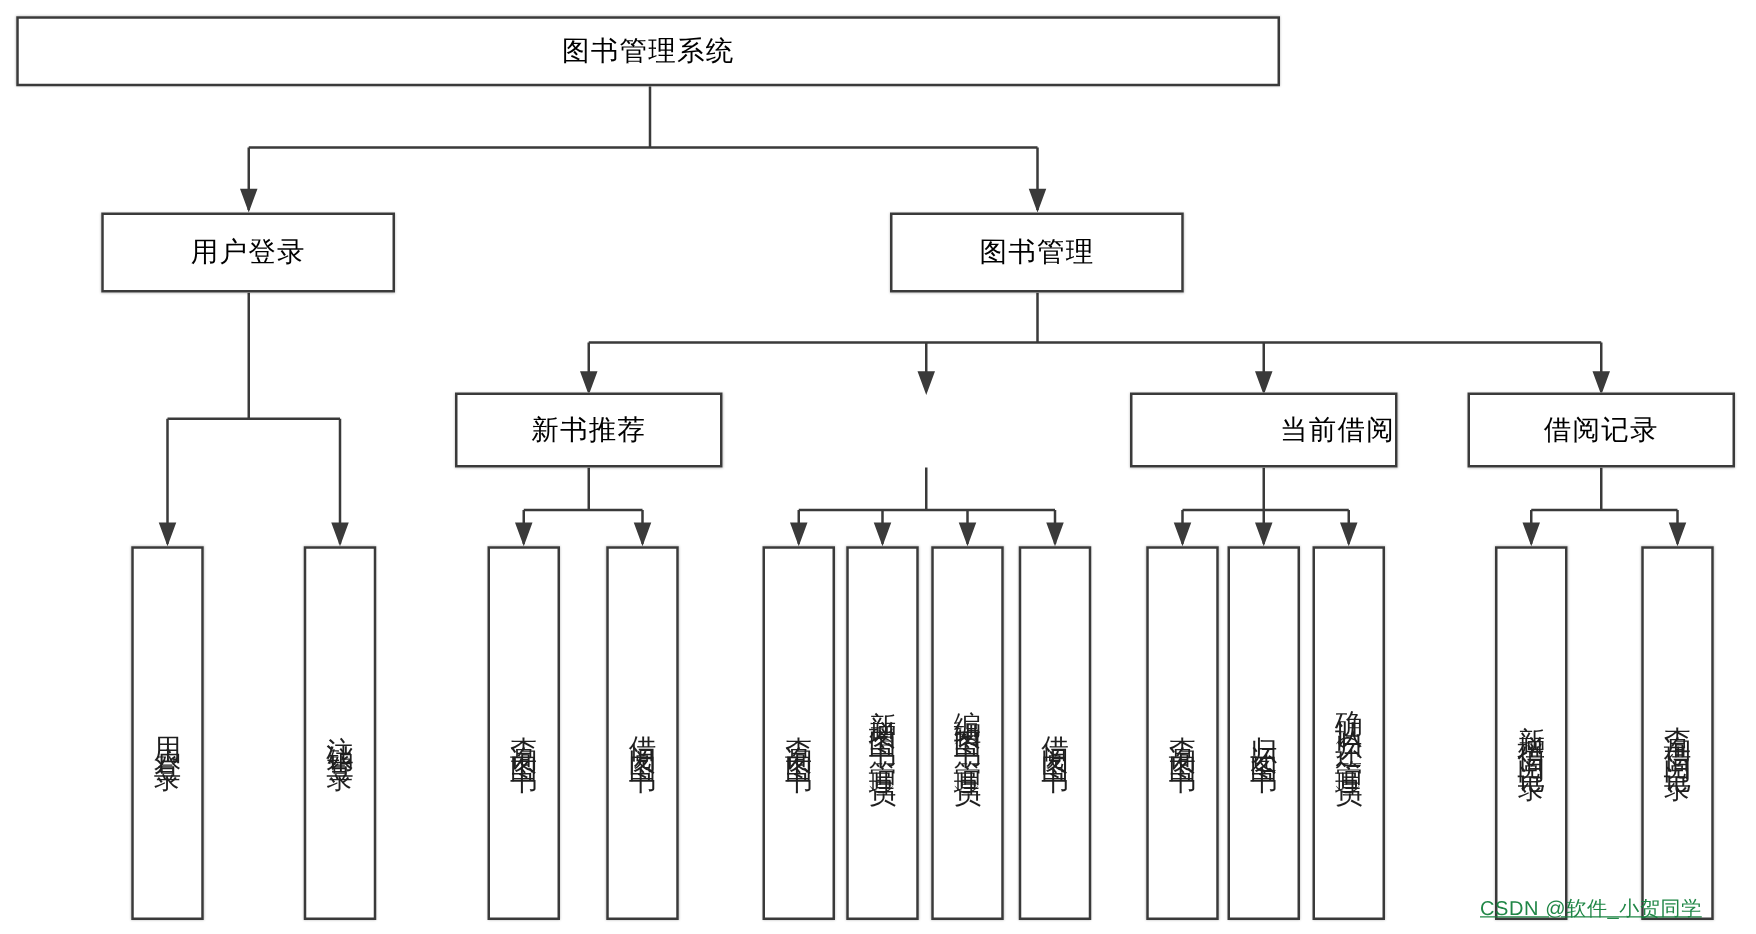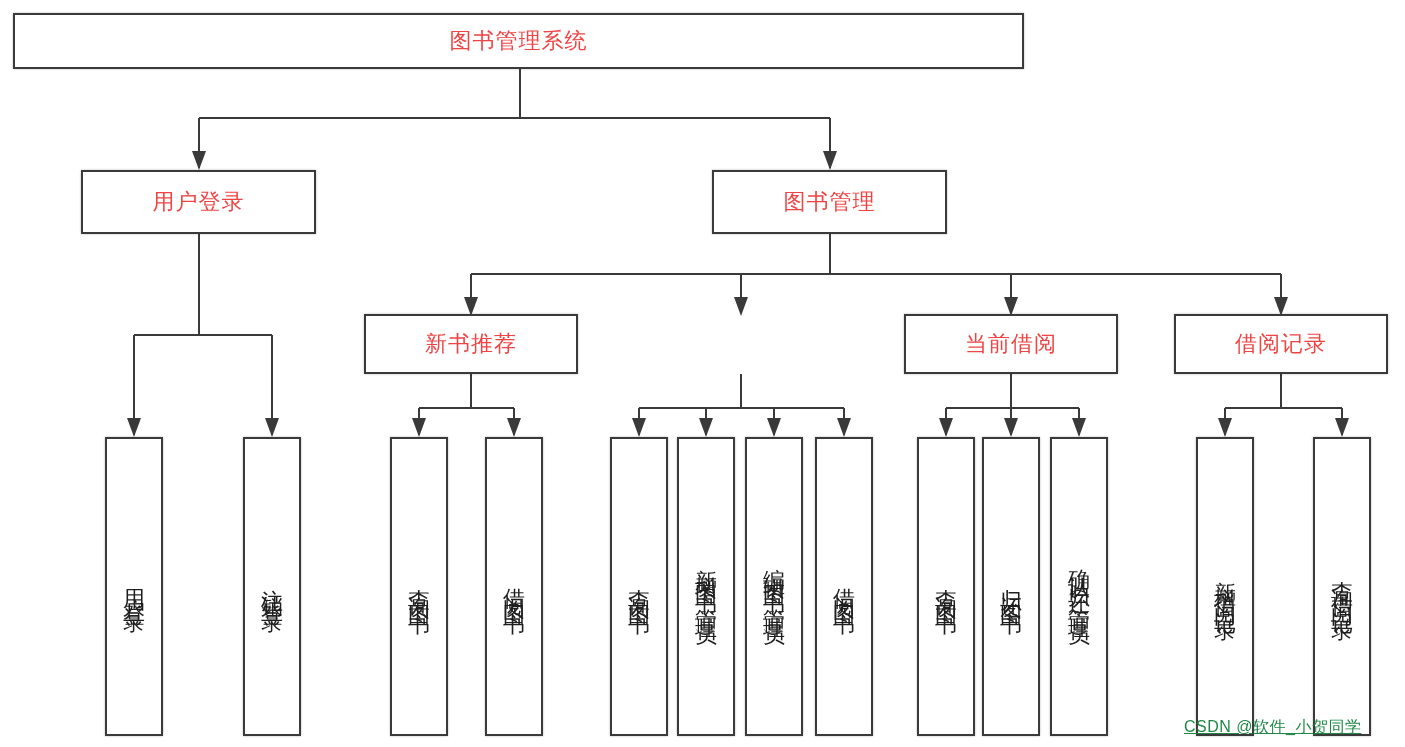--- a/index.html
+++ b/index.html
@@ -22,21 +22,21 @@
     box-sizing: border-box;
     background: #ffffff;
     border: 2px solid #3a3a3a;
     box-shadow: 0 0 2px rgba(0,0,0,0.28);
     display: flex;
     align-items: center;
     justify-content: center;
   }
   .hlabel {
     font-size: 22px;
-    color: #ef4444;
+    color: #000000;
     letter-spacing: 1px;
     white-space: nowrap;
   }
   .vbox {
     position: absolute;
     box-sizing: border-box;
     top: 437px;
     width: 58px;
     height: 299px;
     background: #ffffff;
@@ -97,21 +97,21 @@
   <div class="box" style="left:81px; top:170px; width:235px; height:64px;">
     <span class="hlabel">用户登录</span>
   </div>
   <div class="box" style="left:364px; top:314px; width:214px; height:60px;">
     <span class="hlabel">新书推荐</span>
   </div>
 
   <div class="box" style="left:712px; top:170px; width:235px; height:64px;">
     <span class="hlabel">图书管理</span>
   </div>
-  <div class="box" style="left:904px; top:314px; width:214px; height:60px;">
+  <div class="box" style="left:904px; top:314px; width:214px; height:60px;justify-content:flex-end;">
     <span class="hlabel">当前借阅</span>
   </div>
   <div class="box" style="left:1174px; top:314px; width:214px; height:60px;">
     <span class="hlabel">借阅记录</span>
   </div>
 
   <div class="vbox" style="left:105px;">
     <span class="vlabel">用户登录</span>
   </div>
   <div class="vbox" style="left:243px;">

